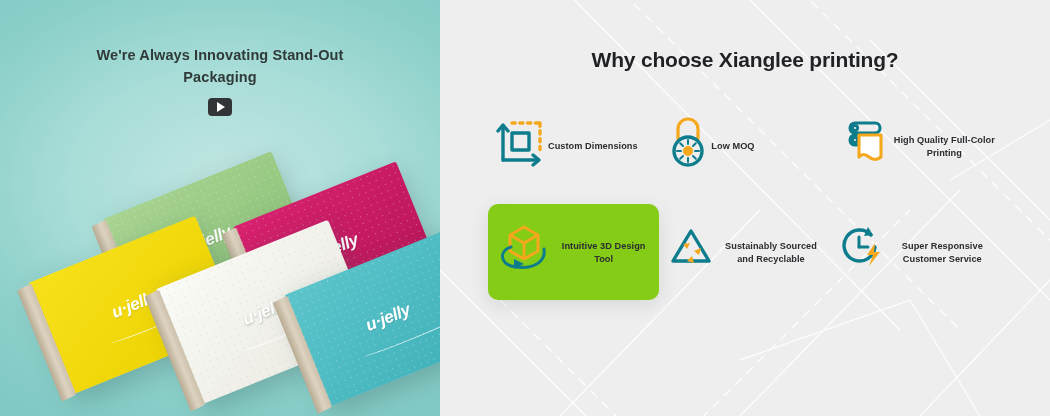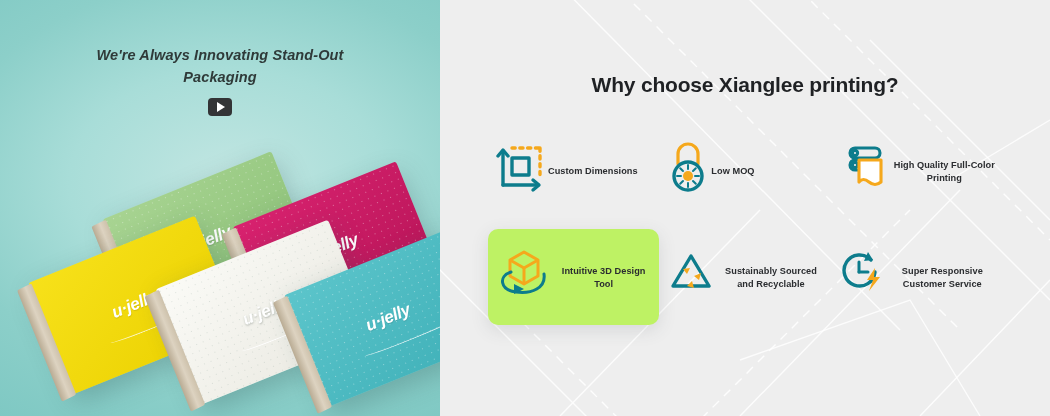--- a/index.html
+++ b/index.html
@@ -14,21 +14,21 @@
   .hero {
     position:relative; width:440px; height:416px; flex:0 0 440px;
     overflow:hidden;
     background:
       radial-gradient(ellipse 420px 300px at 52% 44%, #c2e6e2 0%, #a8ddd8 38%, #8ccfc9 68%, #7cc7c2 100%),
       linear-gradient(160deg,#82c9c4 0%,#9fd8d3 45%,#79c3bf 100%);
   }
   .hero-caption {
     position:absolute; top:44px; left:0; width:100%;
     text-align:center; padding:0 90px;
-    font-style:italic; font-weight:bold;
+    font-weight:bold;
     font-size:14.5px; line-height:1.55; color:#2f3a39;
     letter-spacing:.1px;
   }
   .play-btn {
     position:absolute; top:98px; left:50%; transform:translateX(-50%);
     width:24px; height:18px; border-radius:4px;
     background:#333436; display:flex; align-items:center; justify-content:center;
     cursor:pointer;
   }
   .play-tri {
@@ -78,33 +78,33 @@
   .box-white .swoosh { border-bottom-color:rgba(255,255,255,.9); }
   .box-green .logo, .box-teal .logo { color:#ffffff; }
 
   
   .features {
     position:relative; flex:1; height:416px; background:#eeeeee; overflow:hidden;
   }
   .bg-lines { position:absolute; inset:0; pointer-events:none; }
   .feat-title {
     position:relative; text-align:center; font-size:21px; font-weight:bold;
-    color:#1f2124; letter-spacing:-.2px; padding-top:73px;
+    color:#1f2124; letter-spacing:-.2px; padding-top:48px;
   }
   .grid {
     position:relative; margin-top:26px;
     display:grid; grid-template-columns:repeat(3,1fr);
     row-gap:10px; padding:0 48px;
   }
   .cell {
     position:relative; display:flex; flex-direction:row; align-items:center;
     padding:16px 6px 14px; border-radius:10px;
   }
   .cell.highlight {
-    background:#bef264;
+    background:#84cc16;
     box-shadow:0 5px 18px rgba(60,70,80,.13);
     justify-content:flex-end;
   }
   .ico { height:56px; display:flex; align-items:center; justify-content:center; margin-bottom:10px; }
   .cell-label {
     font-size:9.2px; font-weight:bold; color:#2b2d30;
     text-align:center; line-height:1.45; letter-spacing:.05px;
     max-width:130px;
   }
 </style>

